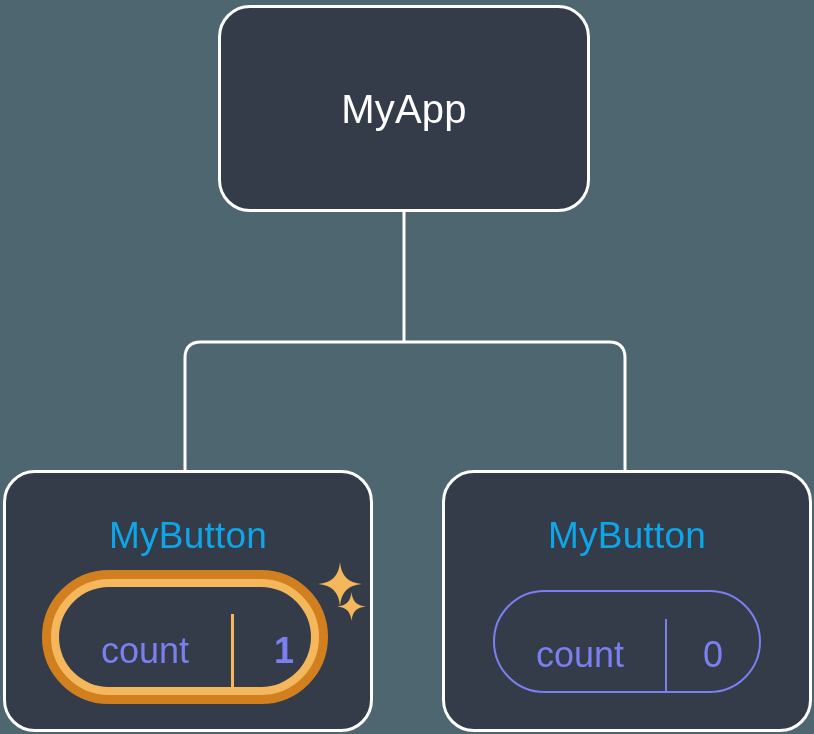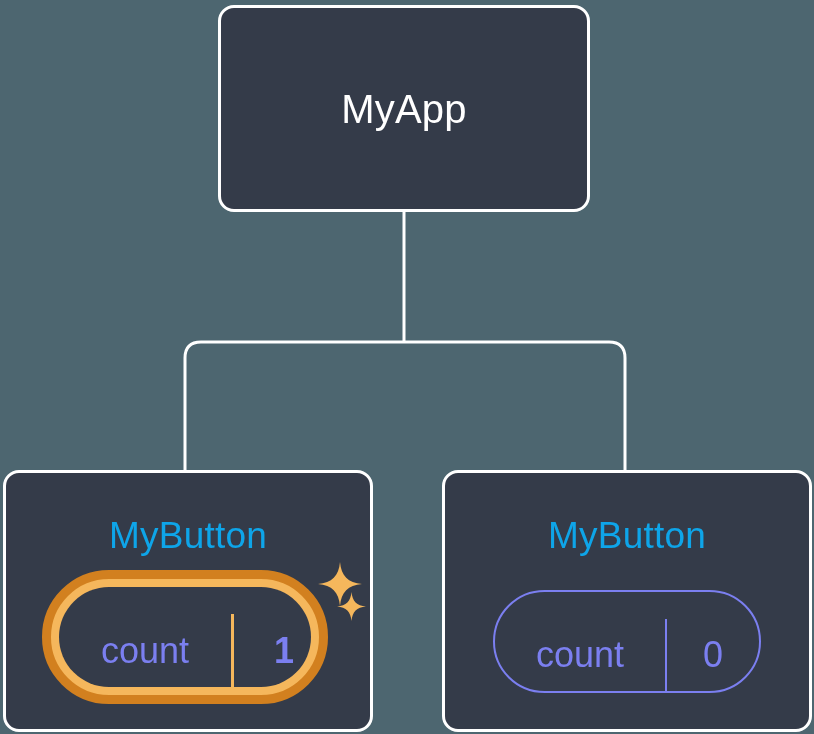--- a/index.html
+++ b/index.html
@@ -26,21 +26,21 @@
     width: 814px;
     height: 734px;
     pointer-events: none;
   }
 
   
   .node {
     position: absolute;
     background: #343b49;
     border: 3px solid #ffffff;
-    border-radius: 16px;
+    border-radius: 32px;
     box-sizing: border-box;
   }
 
   
   #node-root {
     left: 218px;
     top: 5px;
     width: 372px;
     height: 207px;
   }

